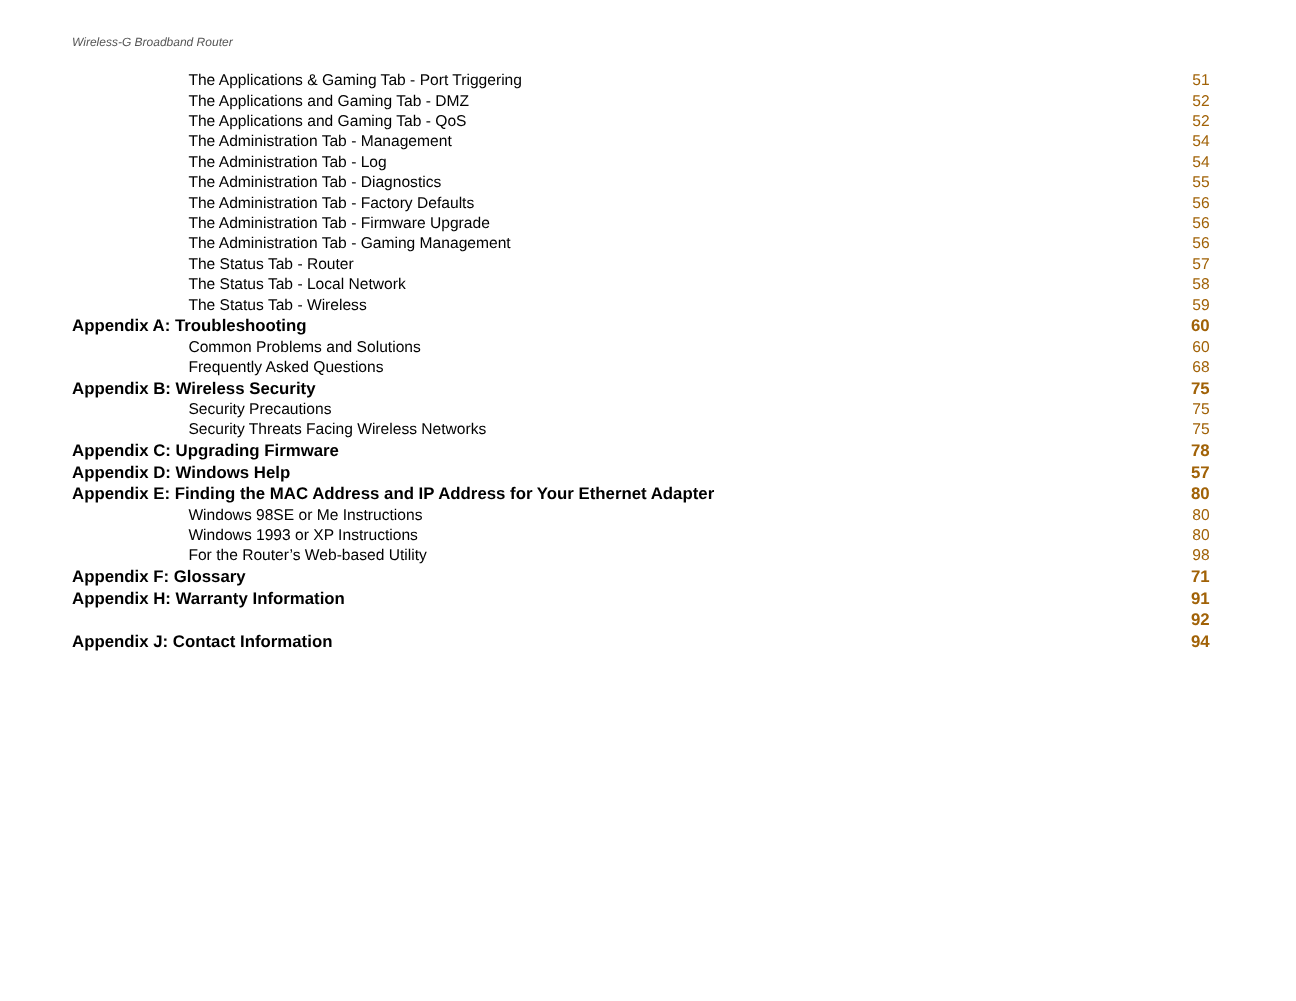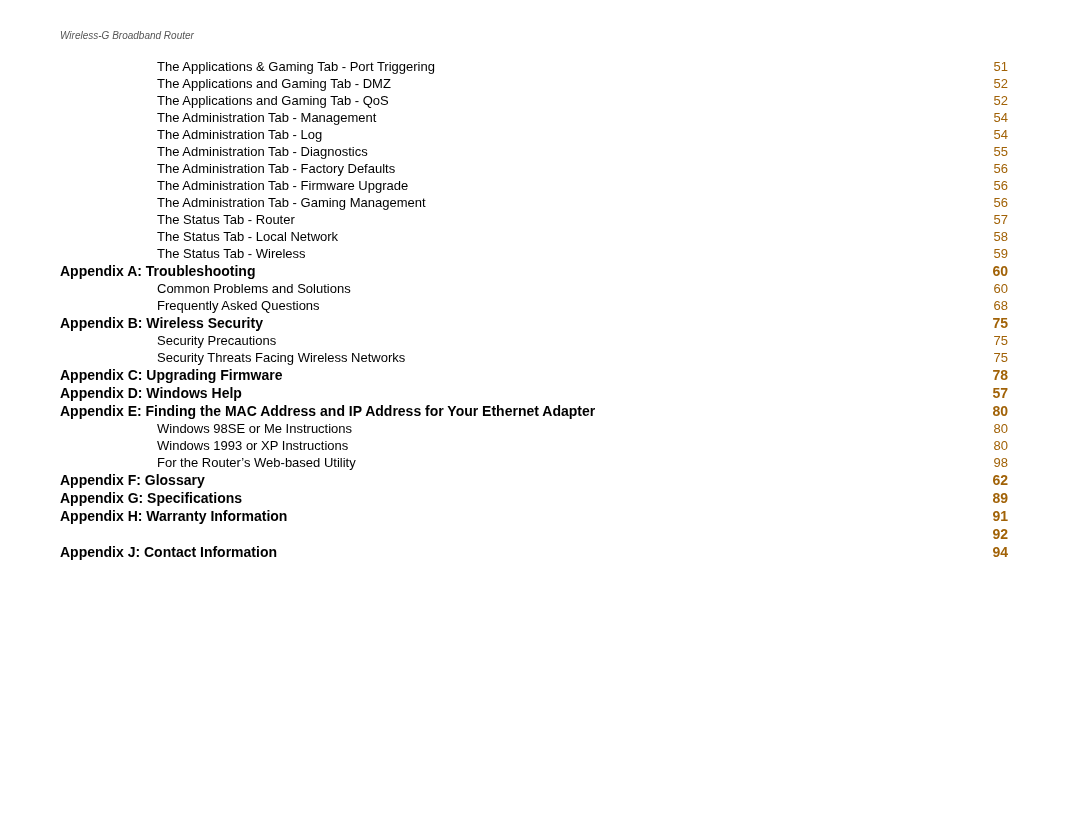--- a/index.html
+++ b/index.html
@@ -197,26 +197,21 @@
         <span class="toc-page">80</span>
       </div>
       <div class="toc-entry sub">
         <span class="toc-label">For the Router’s Web-based Utility</span>
         <span class="toc-dots"></span>
         <span class="toc-page">98</span>
       </div>
       <div class="toc-entry main">
         <span class="toc-label">Appendix F: Glossary</span>
         <span class="toc-dots"></span>
-        <span class="toc-page">62</span>
-      </div>
-      <div class="toc-entry main">
-        <span class="toc-label">Appendix G: Specifications</span>
-        <span class="toc-dots"></span>
-        <span class="toc-page">89</span>
+        <span class="toc-page">71</span>
       </div>
       <div class="toc-entry main">
         <span class="toc-label">Appendix H: Warranty Information</span>
         <span class="toc-dots"></span>
         <span class="toc-page">91</span>
       </div>
       <div class="toc-entry main">
         <span class="toc-dots"></span>
         <span class="toc-page">92</span>
       </div>

